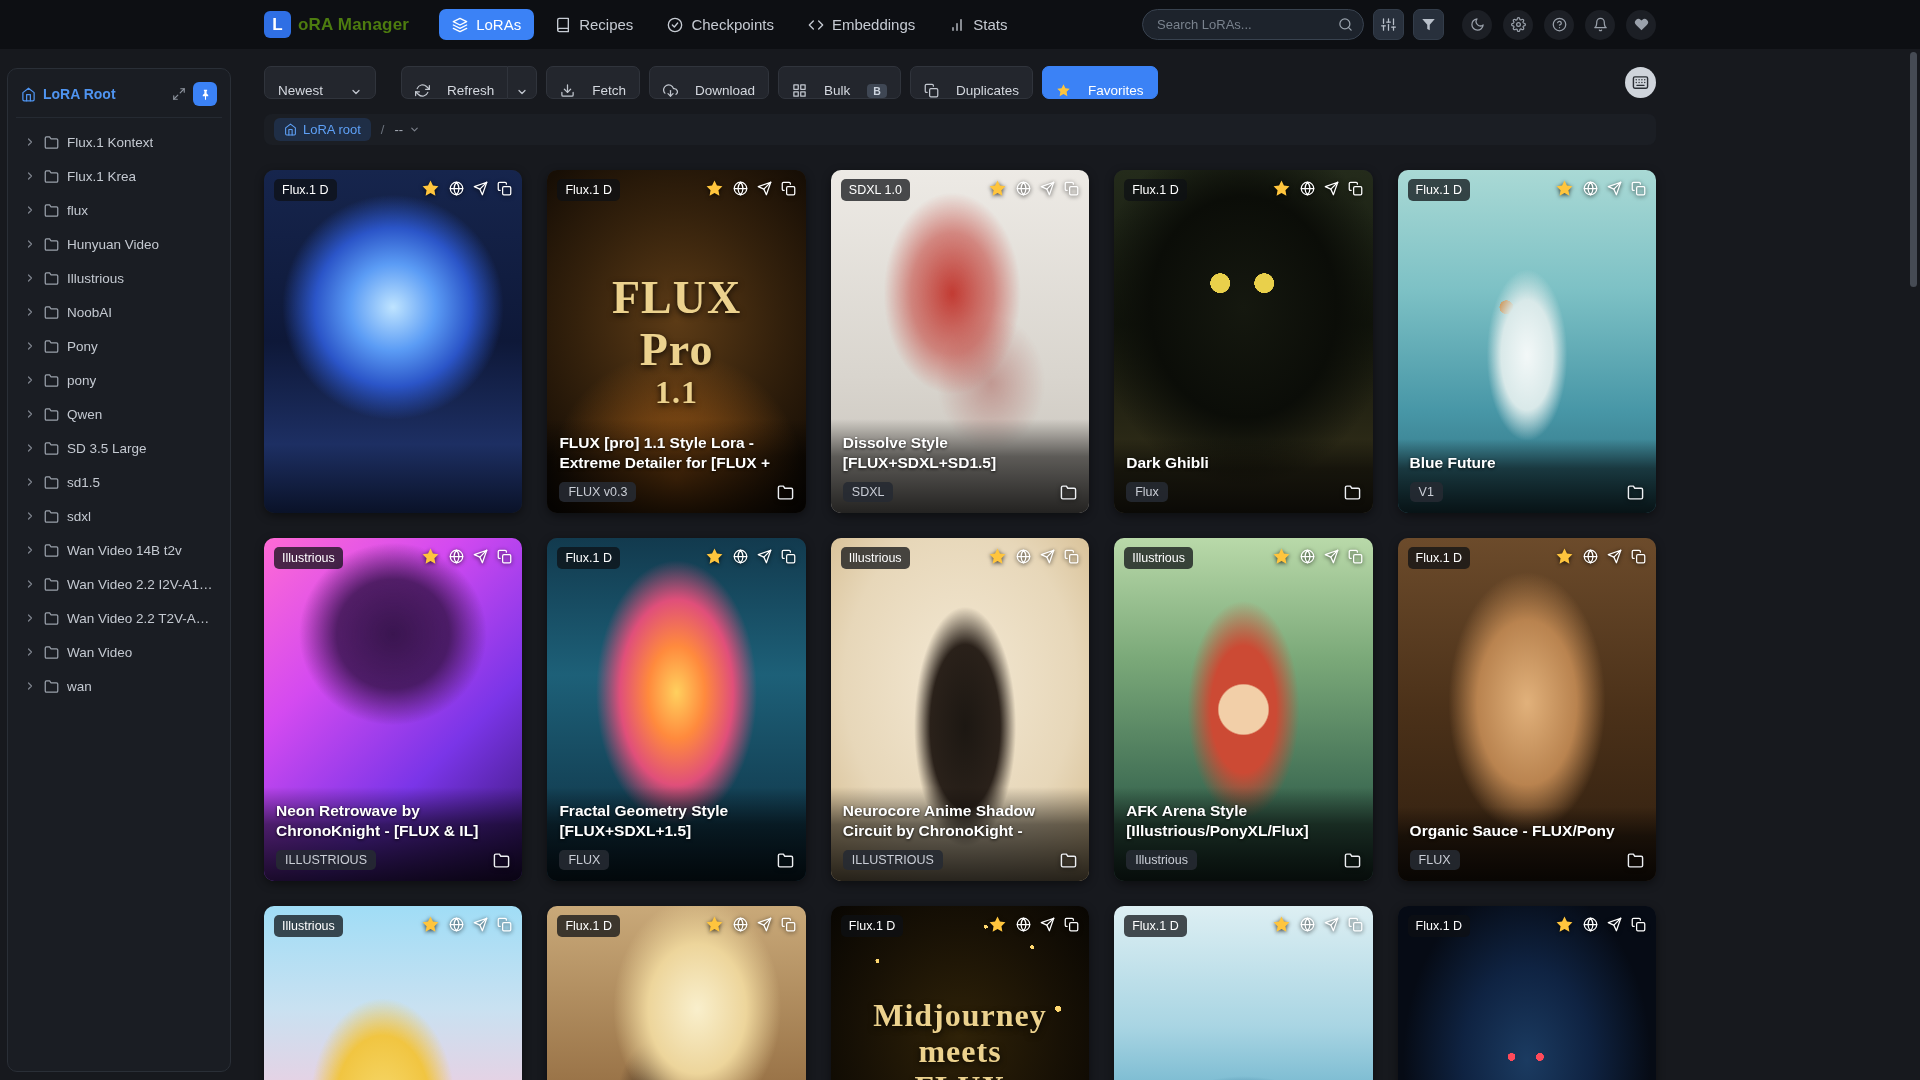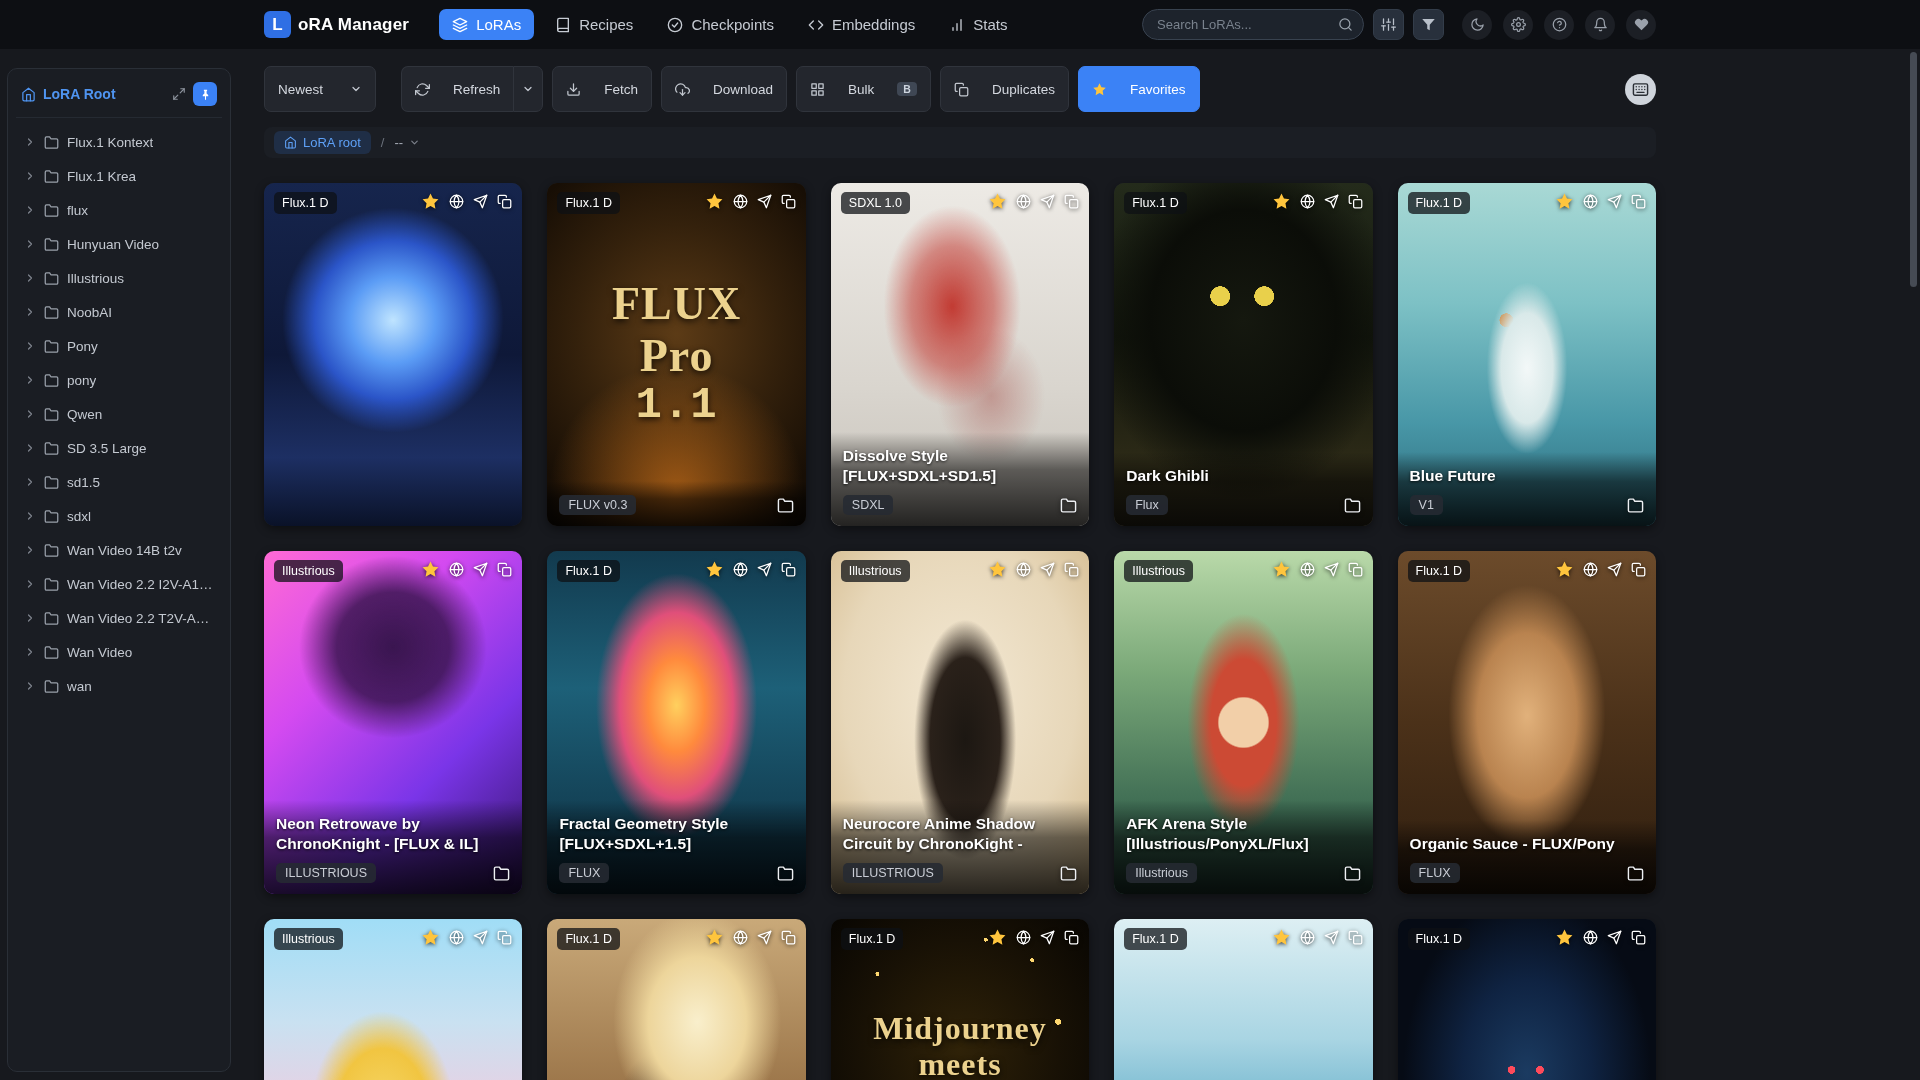--- a/index.html
+++ b/index.html
@@ -4,21 +4,21 @@
 <style>
   * { margin:0; padding:0; box-sizing:border-box; }
   html,body { width:1920px; height:1080px; overflow:hidden; background:#17191e; font-family:"Liberation Sans",sans-serif; }
   svg { display:block; }
 
   
   .navbar { height:49px; background:#0d0f13; display:flex; align-items:center; }
   .nav-inner { width:1392px; margin:0 auto; display:flex; align-items:center; height:100%; }
   .logo { display:flex; align-items:center; gap:7px; margin-right:30px; cursor:default; }
   .logo-badge { width:27px; height:27px; background:#2f6fe4; border-radius:6px; color:#fff; font-weight:700; display:flex; align-items:center; justify-content:center; font-size:17px; }
-  .logo-text { color:#ffffff; font-weight:700; font-size:17px; letter-spacing:.2px; }
+  .logo-text { color:#4d7c0f; font-weight:700; font-size:17px; letter-spacing:.2px; }
   .nav-items { display:flex; align-items:center; gap:8px; }
   .nav-item { display:flex; align-items:center; gap:8px; color:#c6cbd3; font-size:15px; padding:7px 13px; border-radius:7px; cursor:pointer; text-decoration:none; }
   .nav-item svg { width:16px; height:16px; }
   .nav-item.active { background:#3b82f6; color:#fff; }
   .search-box { position:relative; margin-left:auto; width:222px;text-decoration:underline; }
   .search-input { width:100%; height:31px; background:#1d232c; border:1px solid #38424f; border-radius:16px; color:#aeb6c0; padding:0 34px 0 14px; font-size:13px; outline:none; font-family:inherit; }
   .search-input::placeholder { color:#79828d; }
   .search-icon { position:absolute; right:11px; top:8px; width:15px; height:15px; color:#9aa3ad; }
   .sq-btn { width:31px; height:31px; border-radius:7px; background:#28303c; border:1px solid #333d4a; color:#b9c0ca; display:flex; align-items:center; justify-content:center; margin-left:9px; cursor:pointer; }
   .sq-btn svg { width:15px; height:15px; }
@@ -36,21 +36,21 @@
   .pin-btn svg { width:13px; height:13px; }
   .tree { padding-top:7px; }
   .tree-item { display:flex; align-items:center; gap:8px; height:34px; padding:0 8px; color:#c4c9d1; font-size:13.5px; border-radius:6px; cursor:pointer; }
   .tree-item .chev { width:12px; height:12px; color:#7d828c; flex:none; }
   .tree-item .fold { width:15px; height:15px; color:#9aa1ab; flex:none; }
   .tree-label { white-space:nowrap; overflow:hidden; text-overflow:ellipsis; }
 
   
   .main { width:1392px; margin:0 auto; }
   .toolbar { margin-top:17px; display:flex; align-items:center; gap:9px; }
-  .tbtn { height:46px; background:#23262d; border:1px solid #30343c; border-radius:7px; color:#d4d8df; font-size:13.5px; font-family:inherit; padding:0 13px; display:inline-flex; align-items:center; gap:23px; cursor:pointer; }
+  .tbtn { height:33px; background:#23262d; border:1px solid #30343c; border-radius:7px; color:#d4d8df; font-size:13.5px; font-family:inherit; padding:0 13px; display:inline-flex; align-items:flex-end; gap:17px; cursor:pointer; }
   .tbtn svg { width:15px; height:15px; color:#c2c7cf; }
   .tbtn .chev { width:12px; height:12px; }
   .sort { min-width:112px; justify-content:space-between; }
   .split { display:inline-flex;margin-left:16px; }
   .split .tbtn:first-child { border-top-right-radius:0; border-bottom-right-radius:0; border-right:none; }
   .split .chevseg { border-top-left-radius:0; border-bottom-left-radius:0; padding:0 8px; border-left:1px solid #30343c; }
   .b-badge { background:#3f4754; color:#cdd4de; font-size:10.5px; font-weight:700; padding:2px 6px; border-radius:4px; line-height:1; }
   .fav-btn { background:#3b82f6; border-color:#3b82f6; color:#ffffff; }
   .fav-btn svg { color:#ffc53d; fill:#ffc53d; }
   .kb-btn { margin-left:auto; width:31px; height:31px; border-radius:50%; background:#cfd4db; border:none; color:#2a2e35; display:flex; align-items:center; justify-content:center; cursor:pointer; }
@@ -502,21 +502,21 @@
             </svg>
       </span>
     </div>
   </article>
 
   <article class="card">
     <div class="card-art" style="background: radial-gradient(circle at 50% 90%, rgba(255, 140, 30, 0.55) 0%, rgba(255, 140, 30, 0) 38%), radial-gradient(70% 58% at 50% 44%, rgb(92, 59, 22) 0%, rgb(52, 33, 12) 55%, rgb(23, 14, 5) 100%);">
       <div class="overlay-text">
             <div style="font-size: 46px;">FLUX</div>
             <div style="font-size: 46px;">Pro</div>
-            <div style="font-size: 44px; font-family: Liberation Mono, monospace;">1.1</div>
+            <div style="font-size: 32px;">1.1</div>
           </div>
     </div>
     <div class="card-top">
       <span class="badge">Flux.1 D</span>
       <span class="card-icons">
         <svg class="star" viewBox="0 0 24 24">
               <polygon points="12 2 15.09 8.26 22 9.27 17 14.14 18.18 21.02 12 17.77 5.82 21.02 7 14.14 2 9.27 8.91 8.26 12 2"></polygon>
             </svg>
         <svg class="ic" viewBox="0 0 24 24" fill="none" stroke="currentColor" stroke-width="2" stroke-linecap="round" stroke-linejoin="round">
               <circle cx="12" cy="12" r="10"></circle>
@@ -527,20 +527,21 @@
               <line x1="22" y1="2" x2="11" y2="13"></line>
               <polygon points="22 2 15 22 11 13 2 9 22 2"></polygon>
             </svg>
         <svg class="ic" viewBox="0 0 24 24" fill="none" stroke="currentColor" stroke-width="2" stroke-linecap="round" stroke-linejoin="round">
               <rect x="9" y="9" width="13" height="13" rx="2"></rect>
               <path d="M5 15H4a2 2 0 0 1-2-2V4a2 2 0 0 1 2-2h9a2 2 0 0 1 2 2v1"></path>
             </svg>
       </span>
     </div>
     <div class="card-bottom">
+      <h3 class="card-title">FLUX [pro] 1.1 Style Lora - Extreme Detailer for [FLUX +</h3>
       <div class="card-meta">
         <span class="version-pill">FLUX v0.3</span>
         <svg class="folder" viewBox="0 0 24 24" fill="none" stroke="currentColor" stroke-width="2" stroke-linecap="round" stroke-linejoin="round">
               <path d="M22 19a2 2 0 0 1-2 2H4a2 2 0 0 1-2-2V5a2 2 0 0 1 2-2h5l2 3h9a2 2 0 0 1 2 2z"></path>
             </svg>
       </div>
     </div>
   </article>
 
   <article class="card">

